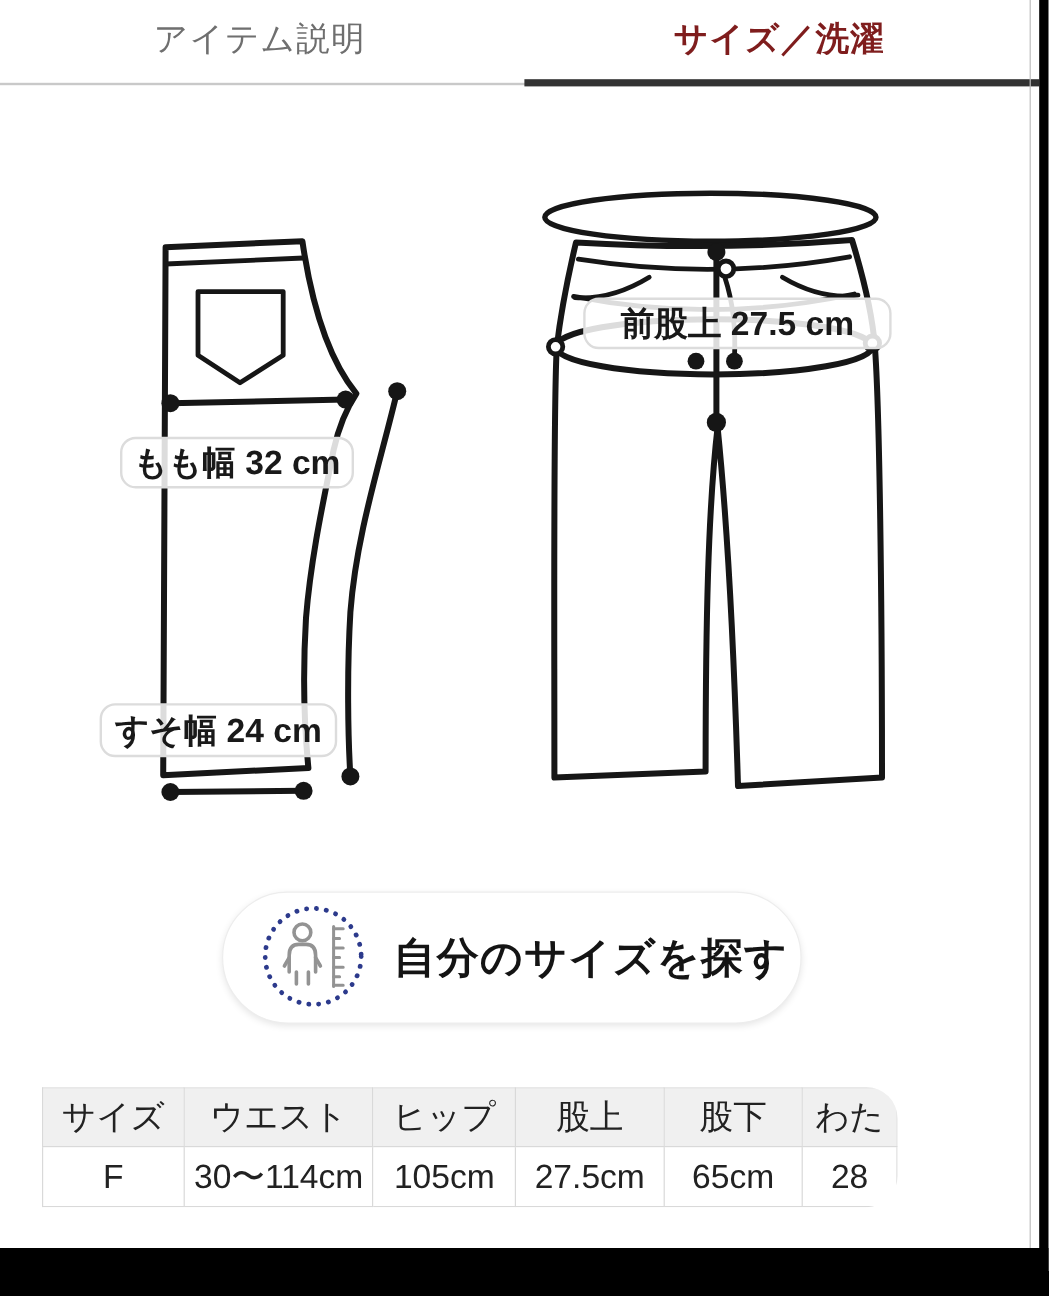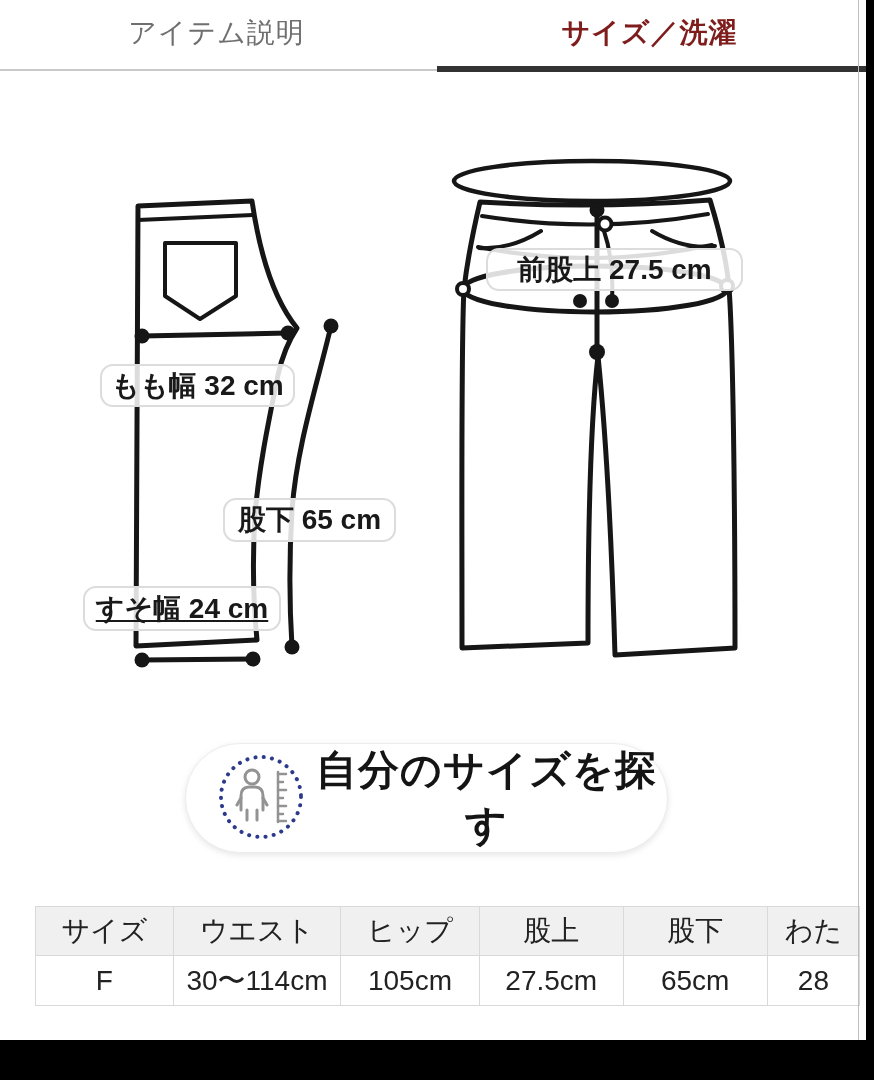--- a/index.html
+++ b/index.html
@@ -21,32 +21,32 @@
   .pill{
     position:absolute;display:flex;align-items:center;justify-content:center;
     background:rgba(255,255,255,0.85);border:2px solid #dcdcdc;border-radius:13px;
     font-size:28px;font-weight:700;color:#191919;white-space:nowrap;box-sizing:border-box;
   }
   .pill-waist{left:452px;top:151px;width:284px;height:43px;}
   .pill-frontrise{left:486px;top:248px;width:257px;height:43px;}
   .pill-hip{left:360px;top:349px;width:208px;height:46px;}
   .pill-thigh{left:86px;top:364px;width:195px;height:43px;margin-left:14px;}
   .pill-inseam{left:223px;top:498px;width:173px;height:44px;}
-  .pill-hem{left:83px;top:586px;width:198px;height:45px;text-decoration:underline;}
+  .pill-hem{left:83px;top:586px;width:198px;height:45px;}
   
   .find-size{
     position:absolute;left:185px;top:743px;width:483px;height:110px;border-radius:55px;
     background:#fff;border:1px solid #ededed;box-shadow:0 2px 6px rgba(0,0,0,0.10);
     display:flex;align-items:center;cursor:pointer;padding:0;
     font-family:"Liberation Sans","DejaVu Sans",sans-serif;
   }
   .find-size-icon{margin-left:30px;flex:0 0 auto;}
-  .find-size-label{font-size:41px;font-weight:700;color:#141414;letter-spacing:1px;}
+  .find-size-label{margin-left:22px;font-size:35px;font-weight:700;color:#141414;letter-spacing:1px;}
   
-  .table-wrap{position:absolute;left:0;top:906px;width:860px;overflow:hidden;}
+  .table-wrap{position:absolute;left:0;top:906px;width:748px;overflow:hidden;border-radius:26px;}
   table.size{border-collapse:collapse;margin-left:35px;table-layout:fixed;}
   table.size td,table.size th{
     border:1px solid #d9d9d9;text-align:center;vertical-align:middle;
     font-size:28px;font-weight:400;color:#222;padding:0;overflow:hidden;white-space:nowrap;
   }
   table.size th{background:#f0f0f0;height:48px;}
   table.size td{background:#fff;height:49px;}
   .c0{width:138px}.c1{width:167px}.c2{width:139px}.c3{width:144px}.c4{width:145px}.c5{width:92px}
   
   .right-hairline{position:absolute;left:858px;top:0;width:1px;height:1040px;background:#bdbdbd;}
@@ -104,21 +104,20 @@
       <circle cx="292" cy="647" r="7.5" fill="#161616" stroke="none"></circle>
 
       <path stroke-width="5" d="M 142 660 L 253 659"></path>
       <circle cx="142" cy="660" r="7.5" fill="#161616" stroke="none"></circle>
       <circle cx="253" cy="659" r="7.5" fill="#161616" stroke="none"></circle>
     </g>
   </svg>
 
   <div class="pill pill-frontrise">前股上 27.5 cm</div>
   <div class="pill pill-thigh">もも幅 32 cm</div>
-  <div class="pill pill-inseam">股下 65 cm</div>
   <div class="pill pill-hem">すそ幅 24 cm</div>
 
   <button class="find-size">
     <span class="find-size-icon">
       <svg width="90" height="90" viewBox="0 0 90 90">
         <circle cx="45" cy="45" r="40" fill="none" stroke="#2c3a8c" stroke-width="4" stroke-linecap="round" stroke-dasharray="0.1 8.2"></circle>
         <g stroke="#939393" stroke-width="3" fill="none" stroke-linecap="round" stroke-linejoin="round">
           <circle cx="36" cy="25" r="7"></circle>
           <path d="M 25 58 L 25 44 Q 25 35 33 35 L 39 35 Q 47 35 47 44 L 47 58"></path>
           <path d="M 25 46 L 21 53 M 47 46 L 51 53"></path>

